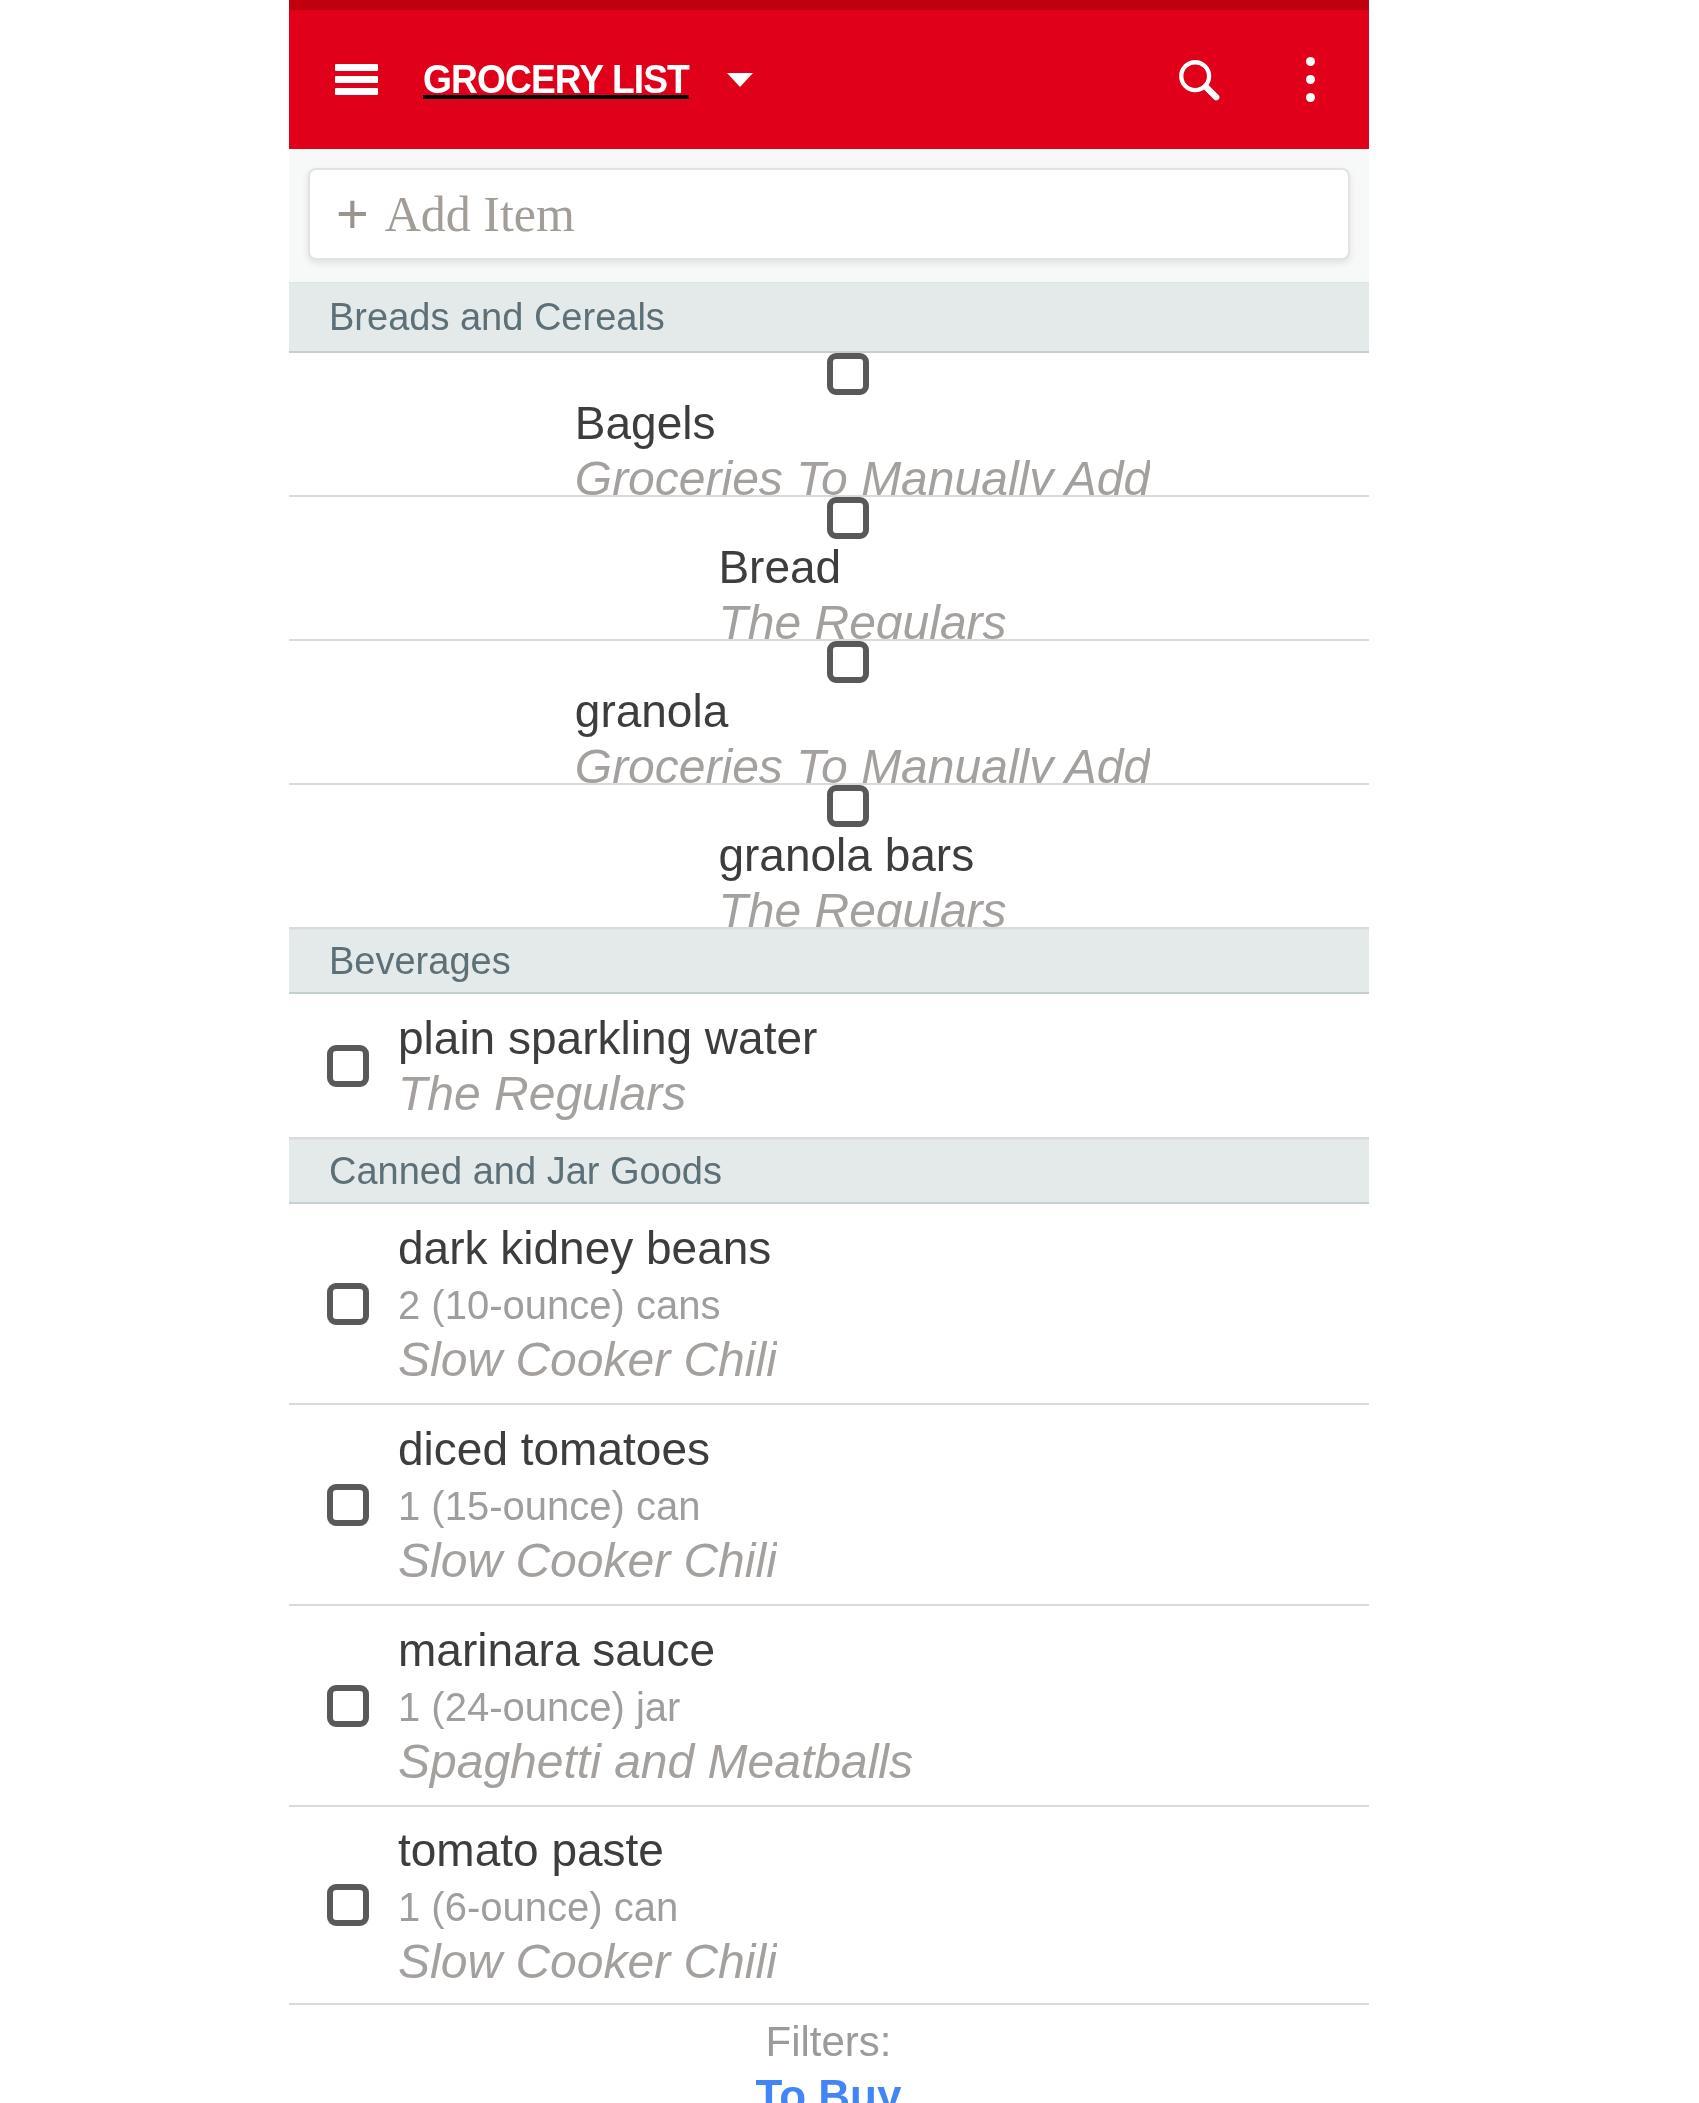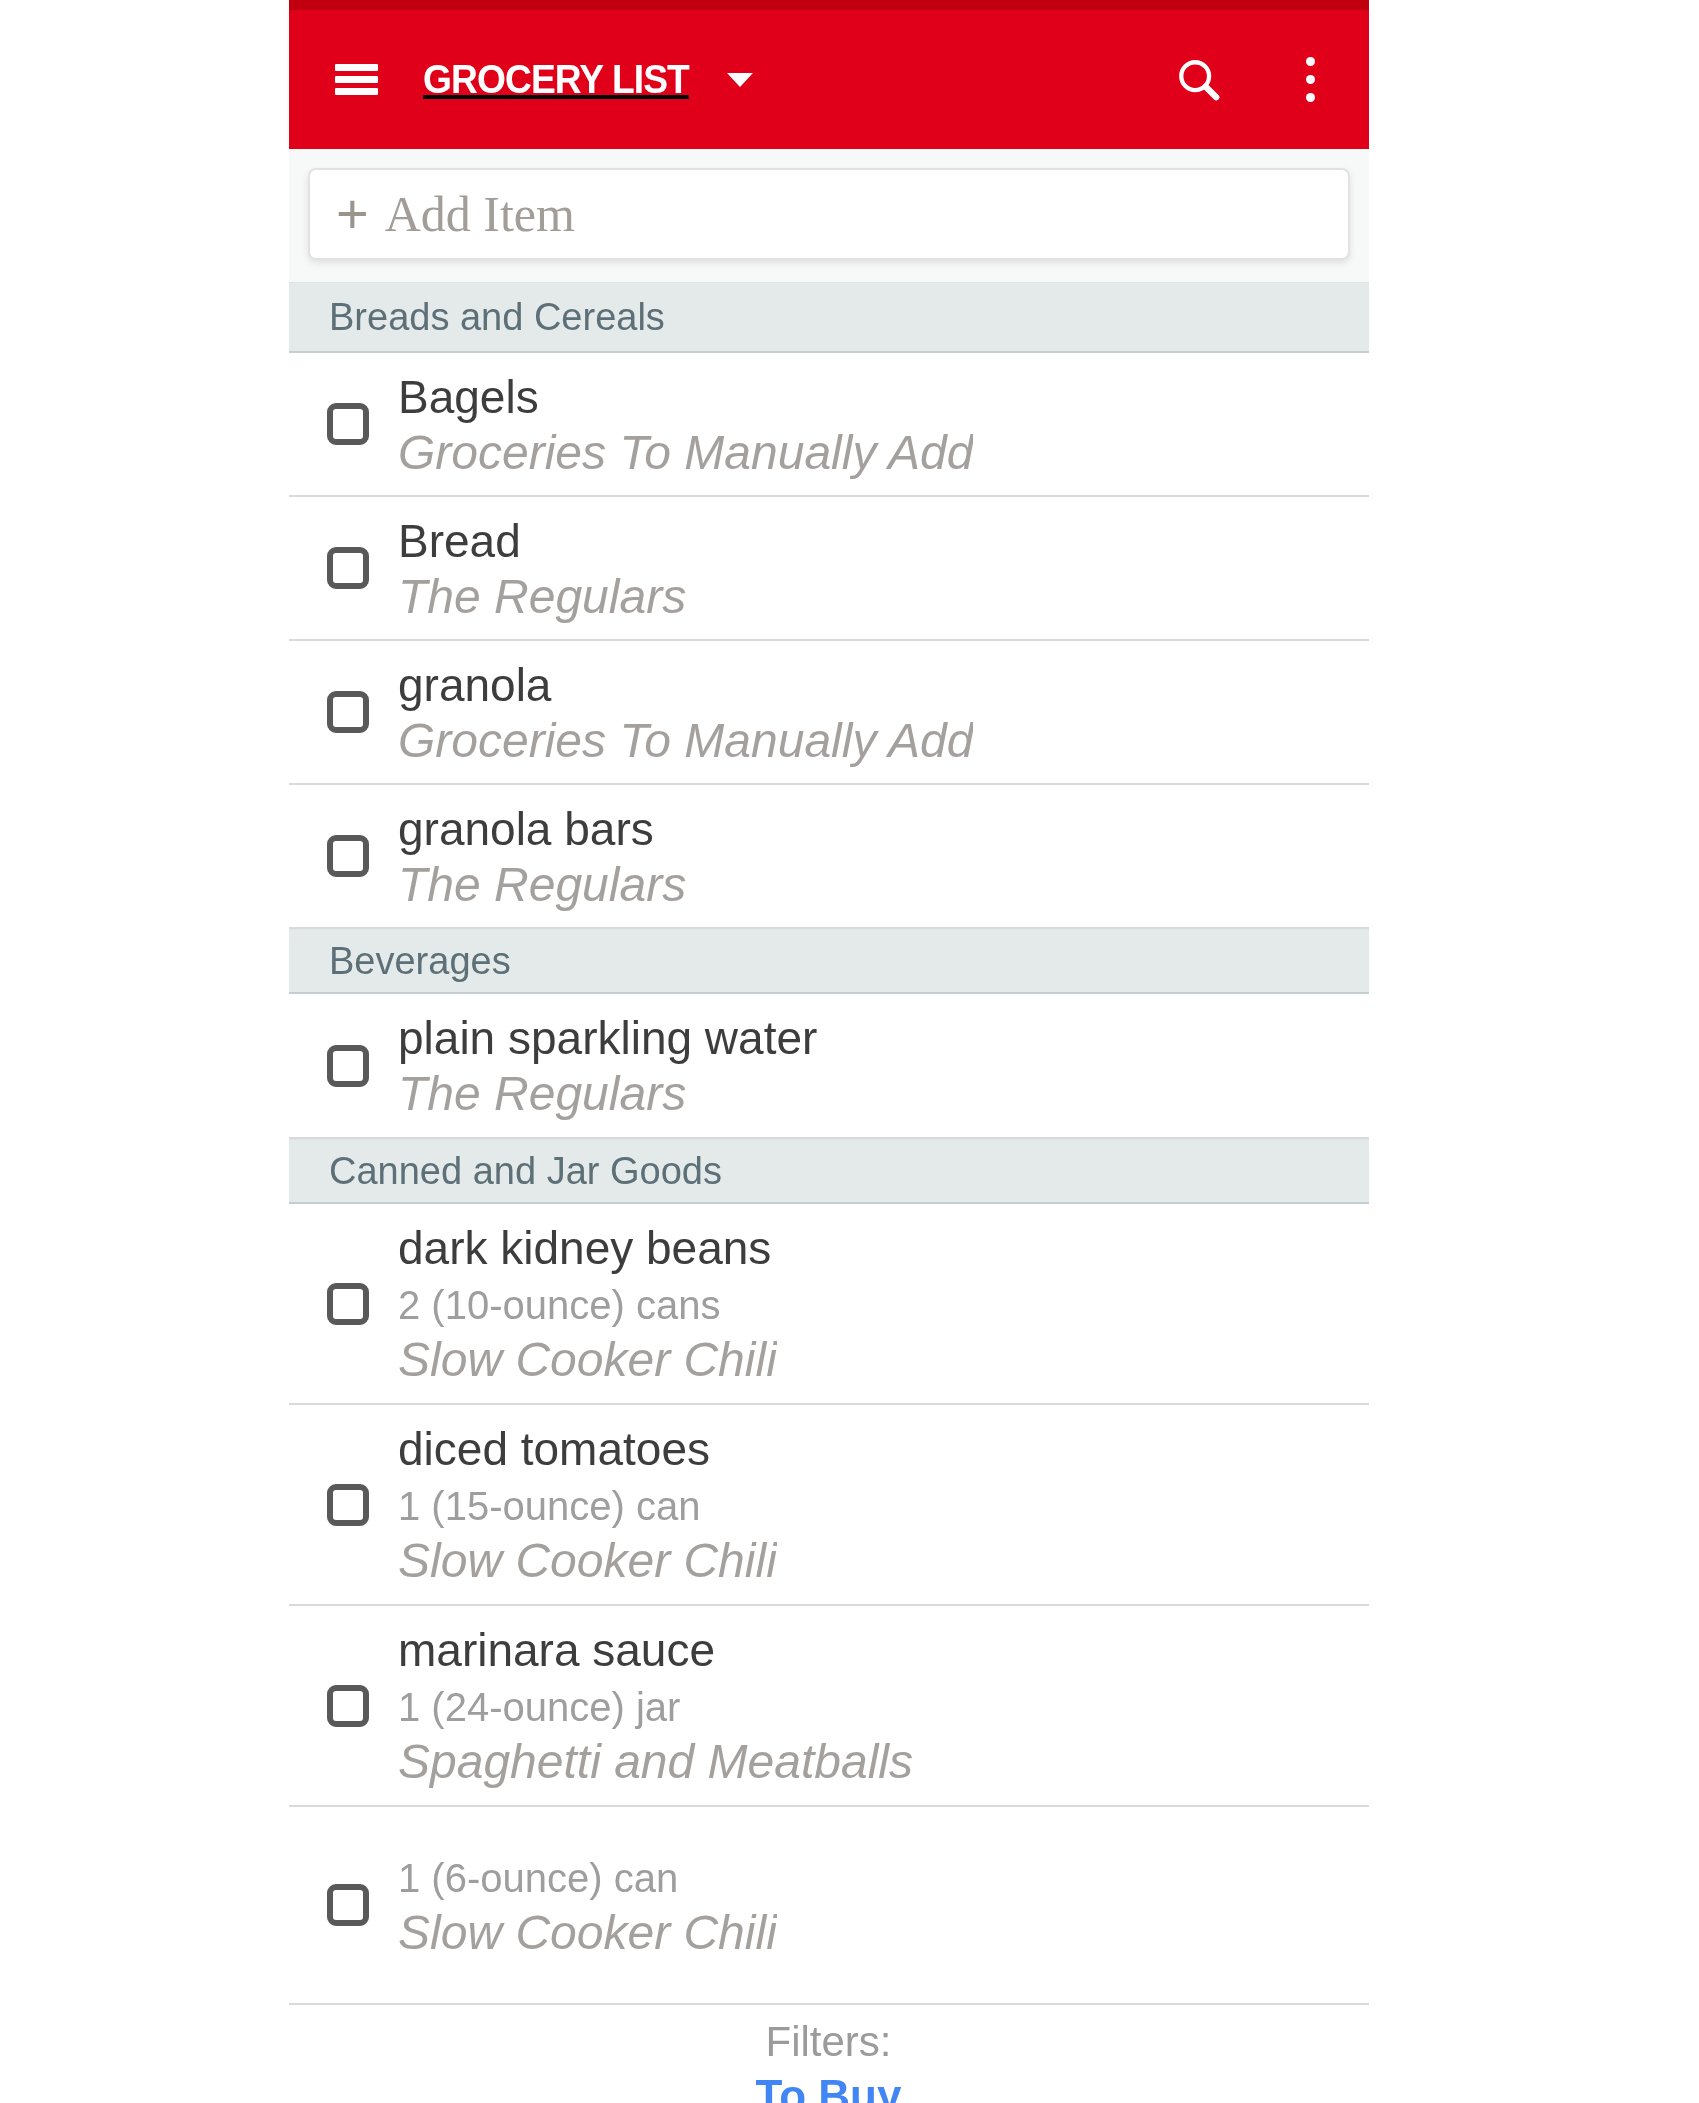--- a/index.html
+++ b/index.html
@@ -23,21 +23,21 @@
 
   .addarea { background: var(--band-gray, #f7f8f8); padding: 19px 19px 22px 19px; }
   .addbox { height: 92px; background: #fff; border: 2px solid #e3e2e1; border-radius: 8px; box-shadow: 0 3px 7px rgba(0,0,0,0.10); display: flex; align-items: center; padding-left: 26px; cursor: text; }
   .addplus { font-size: 56px; font-weight: 400; color: #9a948d; line-height: 56px; }
   .addtext { margin-left: 16px; font-size: 50px; color: var(--placeholder, #a39d97); font-family: Liberation Serif, serif; }
 
   .sectionheader { background: var(--header-bg, #e4e9ea); border-top: 1px solid #dfe4e5; border-bottom: 2px solid var(--header-border, #c5ced1); display: flex; align-items: center; padding-left: 40px; font-size: 38px; color: var(--header-text, #5d7078); }
   .sh1 { height: 71px; } .sh2 { height: 65px; }
 
   .row { display: flex; align-items: center; padding-left: 38px; background: #fff; border-bottom: 2px solid var(--divider, #dadada); }
-  .row2 { height: 144px; } .row2b { height: 145px; } .row3 { height: 201px; }
+  .row2 { height: 144px; flex-direction: column; } .row2b { height: 145px; } .row3 { height: 201px; }
   .row.last { height: 196px; border-bottom: none; }
   .checkbox { width: 42px; height: 42px; border: 6px solid var(--checkbox-border, #595959); border-radius: 9px; background: #fff; flex: none; cursor: pointer; }
   .lines { margin-left: 29px; overflow: hidden; }
   .iname { font-size: 46px; color: var(--item-title, #3d3d3d); line-height: 57px; white-space: nowrap; }
   .iqty { font-size: 40px; color: var(--item-sub, #9e9e9e); line-height: 56px; white-space: nowrap; }
   .irecipe { font-size: 48px; font-style: italic; color: var(--item-recipe, #a4a09e); line-height: 54px; white-space: nowrap; }
 
   .footer { height: 108px; border-top: 2px solid var(--divider, #dadada); background: #fff; display: flex; justify-content: space-between; padding: 14px 54px 0 53px; flex-direction: column; }
   .fstack { text-align: center; }
   .flabel { font-size: 42px; color: var(--label-gray, #9b9b9b); line-height: 46px; }
@@ -155,20 +155,21 @@
     <div class="lines">
       <div class="iname">marinara sauce</div>
       <div class="iqty">1 (24-ounce) jar</div>
       <div class="irecipe">Spaghetti and Meatballs</div>
     </div>
   </div>
 
   <div class="row row3 last">
     <span class="checkbox"></span>
     <div class="lines">
+      <div class="iname">tomato paste</div>
       <div class="iqty">1 (6-ounce) can</div>
       <div class="irecipe">Slow Cooker Chili</div>
     </div>
   </div>
 
   <div class="footer">
     <div class="fstack">
       <div class="flabel">Filters:</div>
       <div class="flink">To Buy</div>
     </div>

